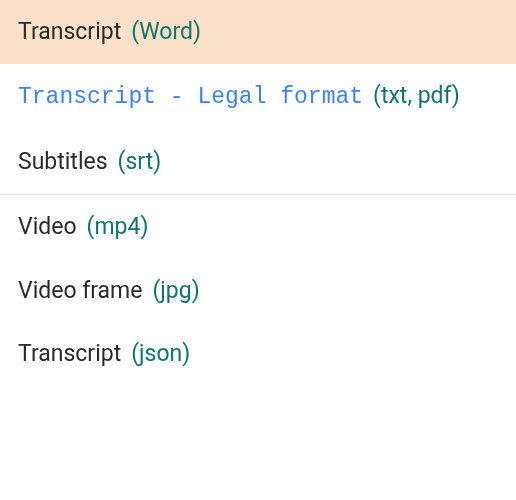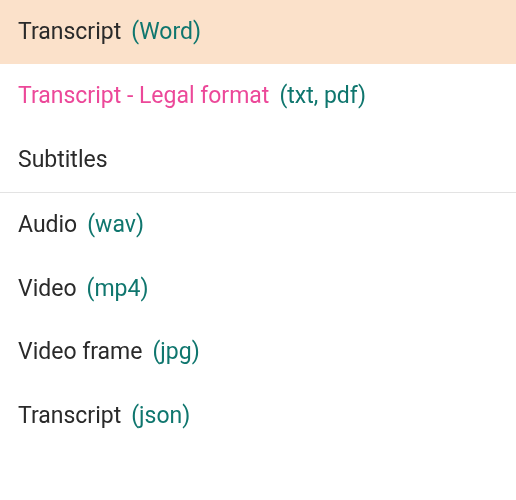--- a/index.html
+++ b/index.html
@@ -25,21 +25,22 @@
       align-items: baseline;
       gap: 10px;
     }
     .menu-item.selected {
       background: #fbe1ca;
     }
     .menu-item.disabled {
       cursor: default;
     }
     .menu-item.disabled .label {
-      color: #ec4899;
+      color: #3b82f6;
+      font-family: Liberation Mono, monospace;
     }
     .menu-item.disabled .format {
       color: #0f766e;
     }
     .label {
       color: #2a2a2a;
       font-weight: 400;
     }
     .format {
       color: #0f766e;
@@ -61,28 +62,25 @@
     <span class="format">(Word)</span>
   </div>
 
   <div class="menu-item disabled">
     <span class="label">Transcript - Legal format</span>
     <span class="format">(txt, pdf)</span>
   </div>
 
   <div class="menu-item">
     <span class="label">Subtitles</span>
+    <span class="format">(srt)</span>
   </div>
 
   <div class="divider"></div>
 
-  <div class="menu-item">
-    <span class="label">Audio</span>
-    <span class="format">(wav)</span>
-  </div>
 
   <div class="menu-item">
     <span class="label">Video</span>
     <span class="format">(mp4)</span>
   </div>
 
   <div class="menu-item">
     <span class="label">Video frame</span>
     <span class="format">(jpg)</span>
   </div>

